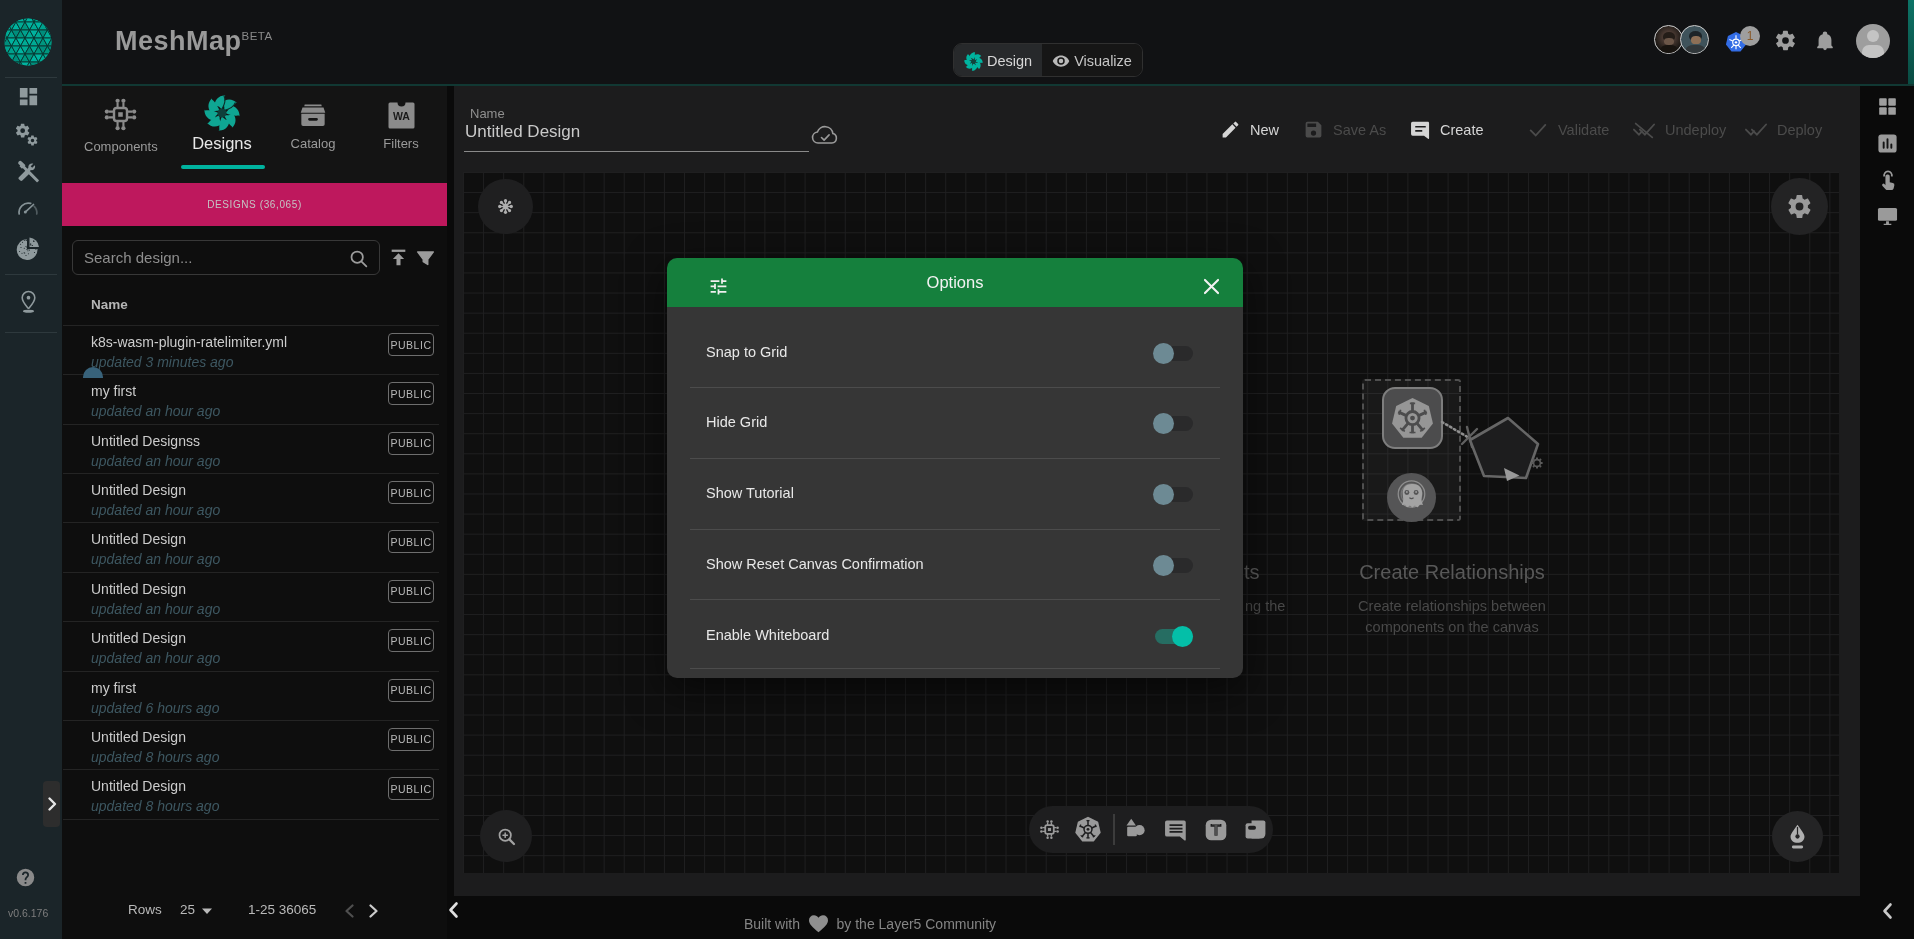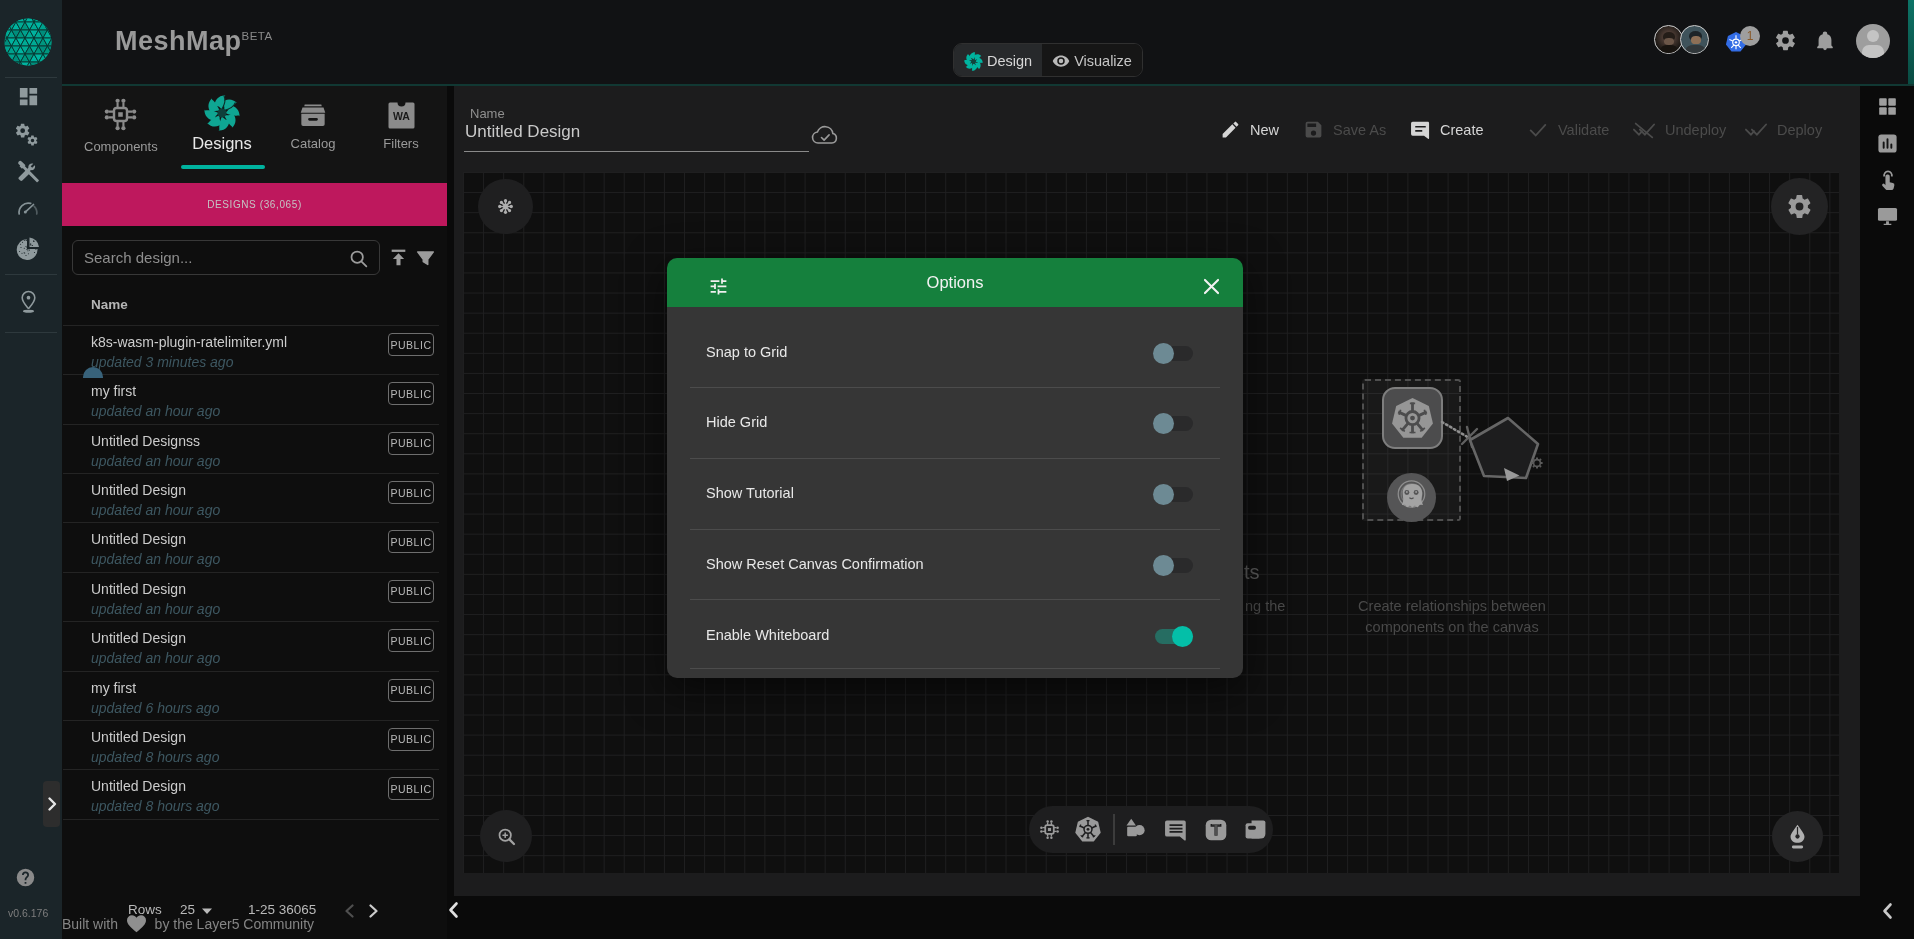--- a/index.html
+++ b/index.html
@@ -595,20 +595,21 @@
       <svg class="abs" style="left:995px; top:238px;" width="92" height="84" viewBox="0 0 92 84">
         <path d="M50 8 L80 34 L68 68 L26 66 L12 30 Z" fill="#1d1d1e" stroke="#666666" stroke-width="2.6" stroke-linejoin="round"></path>
         <g transform="translate(79,53)" stroke="#5a5a5a" fill="none">
             <circle cx="0" cy="0" r="3.4" stroke-width="1.6"></circle>
             <g stroke-width="2">
               <path d="M0 -5.6 V-4 M0 4 V5.6 M-5.6 0 H-4 M4 0 H5.6 M-4 -4 L-2.8 -2.8 M4 4 L2.8 2.8 M-4 4 L-2.8 2.8 M4 -4 L2.8 -2.8"></path>
             </g>
           </g>
         <path d="M46 58 L61.5 65.5 L49 71 Z" fill="#9a9a9a"></path>
       </svg>
+      <div class="tutH" style="left:789px; top:389px; width:400px; text-align:center;">Create Relationships</div>
       <div class="tutD" style="left:789px; top:426px; width:400px; text-align:center;">Create relationships between</div>
       <div class="tutD" style="left:789px; top:447px; width:400px; text-align:center;">components on the canvas</div>
       <div class="tutH" style="left:781px; top:389px;">ts</div>
       <div class="tutD" style="left:782px; top:426px;">ng the</div>
 
       <div class="fab" style="left:15px; top:7px; width:55px; height:55px; background:#1f1f20;">
         <svg width="19" height="19" viewBox="0 0 28 28" fill="#aeaeae">
             <g stroke="#aeaeae" stroke-width="2.4" stroke-linecap="round">
               <path d="M14 5.5 V22.5 M5.5 14 H22.5 M8 8 L20 20 M20 8 L8 20"></path>
             </g>
@@ -710,21 +711,21 @@
     <svg class="abs" style="left:16px; top:86px;" width="22" height="22" viewBox="0 0 24 24">
         <path d="M8 7 a4.2 4.2 0 1 1 8 0" fill="none" stroke="#9a9a9a" stroke-width="1.8"></path>
         <path d="M12 4.8 a1.9 1.9 0 0 1 1.9 1.9 v6.6 l3.4 .9 a2.2 2.2 0 0 1 1.6 2.7 l-.8 3.2 a2.4 2.4 0 0 1 -2.3 1.8 h-4.5 a2.4 2.4 0 0 1 -1.7 -.7 l-3.6 -3.8 a1.45 1.45 0 0 1 2.1 -2 l1.1 1.1 v-9.8 a1.9 1.9 0 0 1 1.9 -1.9 z" fill="#9a9a9a"></path>
       </svg>
     <svg class="abs" style="left:15px; top:122px;" width="23" height="21" viewBox="0 0 24 22" fill="#9a9a9a">
         <rect x="2" y="2" width="20" height="13.5" rx="1.6"></rect>
         <path d="M10.5 16 h3 v2.5 h2.5 v1.5 H8 v-1.5 h2.5 Z"></path>
       </svg>
   </div>
   <div id="footer">
-    <div style="position:absolute; left:0; top:18px; width:1592px; text-align:left;">Built with&nbsp; <svg width="21" height="19" viewBox="0 0 24 22" style="vertical-align:-4px;">
+    <div style="position:absolute; left:12px; top:18px; width:1592px; text-align:center;">Built with&nbsp; <svg width="21" height="19" viewBox="0 0 24 22" style="vertical-align:-4px;">
           <path d="M12 21 C5 15.5 1 11.5 1 7.2 A5.6 5.6 0 0 1 6.8 1.5 C8.9 1.5 10.9 2.6 12 4.3 C13.1 2.6 15.1 1.5 17.2 1.5 A5.6 5.6 0 0 1 23 7.2 C23 11.5 19 15.5 12 21 Z" fill="#8f8f8f"></path>
         </svg> &nbsp;by the Layer5 Community</div>
   </div>
   <svg class="abs" style="left:447px; top:901px;" width="13" height="18" viewBox="0 0 13 18" fill="none" stroke="#e0e0e0" stroke-width="2.6" stroke-linecap="round" stroke-linejoin="round">
       <path d="M9.5 2.5 L3.5 9 L9.5 15.5"></path>
     </svg>
   <svg class="abs" style="left:1881px; top:902px;" width="13" height="18" viewBox="0 0 13 18" fill="none" stroke="#c9c9c9" stroke-width="2.6" stroke-linecap="round" stroke-linejoin="round">
       <path d="M9.5 2.5 L3.5 9 L9.5 15.5"></path>
     </svg>
   <div id="modal">

